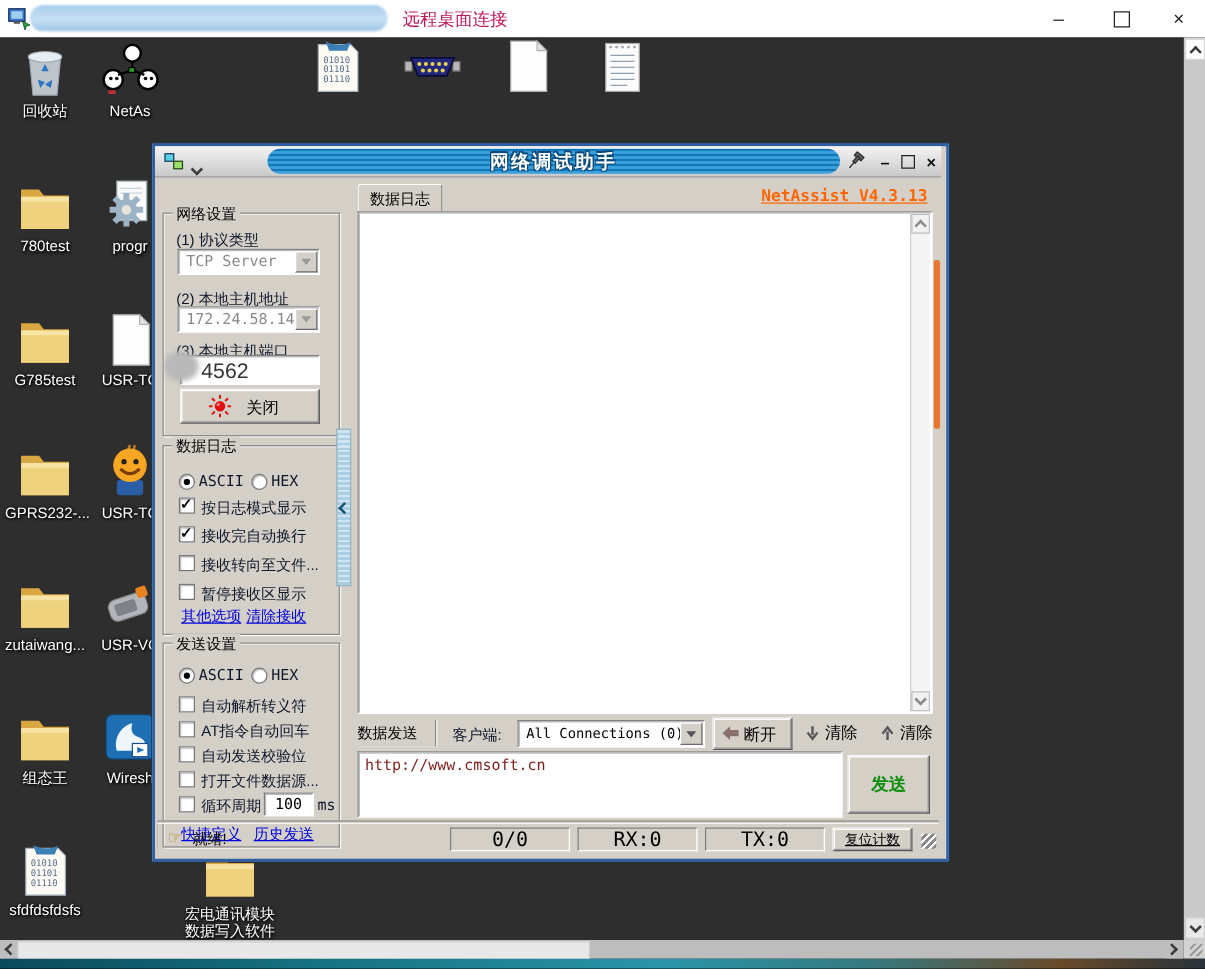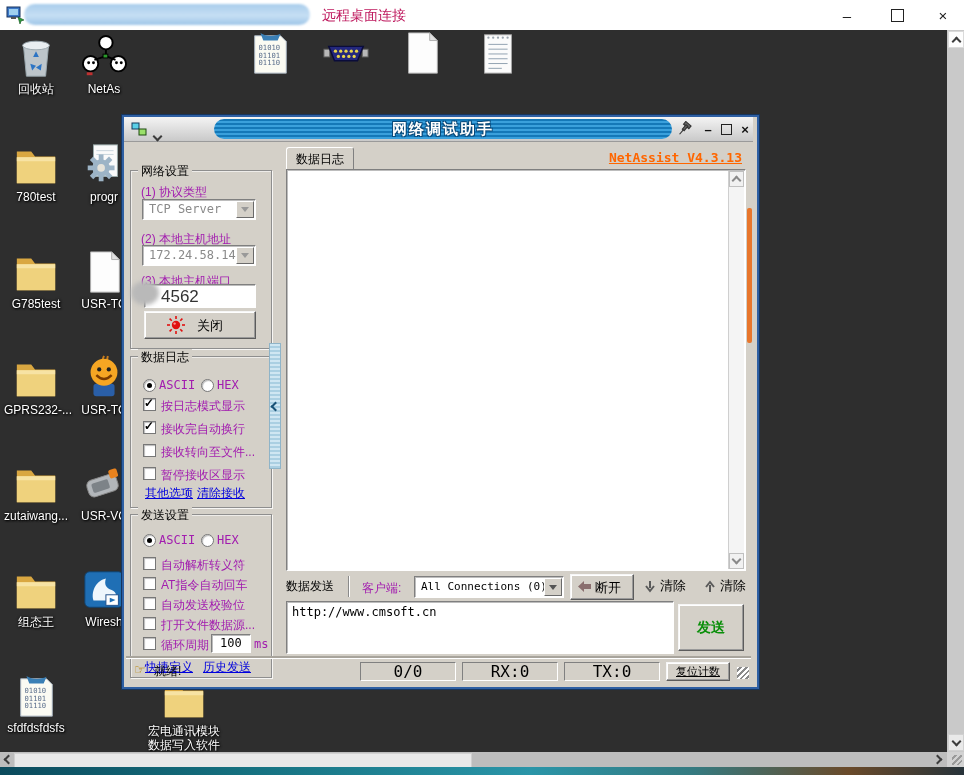--- a/index.html
+++ b/index.html
@@ -36,21 +36,21 @@
        font-size:13px;color:#111;font-weight:bold;}
   .chev{display:inline-block;width:5px;height:5px;border-left:2px solid #3c3c3c;border-bottom:2px solid #3c3c3c;}
   .chev.down{transform:rotate(-45deg);}
   .chev.up{transform:rotate(135deg);}
   .chev.left{transform:rotate(45deg);}
   .chev.right{transform:rotate(-135deg);}
 
   
   .grp{position:absolute;border:1px solid #8e8e8e;box-shadow:1px 1px 0 rgba(255,255,255,.8),inset 1px 1px 0 rgba(255,255,255,.6);margin-top:24px;}
   .gt{position:absolute;top:-8px;left:7px;background:#d4d0c8;padding:0 3px;font-size:12px;color:#000;white-space:nowrap;}
-  .lbl{position:absolute;font-size:12px;color:#a21caf;white-space:nowrap;}
+  .lbl{position:absolute;font-size:12px;color:#0f172a;white-space:nowrap;}
   .mono{font-family:"DejaVu Sans Mono","Liberation Mono",monospace;}
   .sunken{background:#fff;border:1px solid;border-color:#7f7f7f #fff #fff #7f7f7f;box-shadow:inset 1px 1px 0 #bdbdbd;}
   .raised{background:#d4d0c8;border:1px solid;border-color:#f6f6f6 #5c5c5c #5c5c5c #f6f6f6;box-shadow:inset -1px -1px 0 #9a9a9a,inset 1px 1px 0 #fff;}
   .combo{position:absolute;}
   .combo .val{position:absolute;left:6px;top:2px;font-size:12px;}
   .combo .dbtn{position:absolute;right:1px;top:1px;bottom:1px;width:16px;background:#d4d0c8;
       border:1px solid;border-color:#fff #6a6a6a #6a6a6a #fff;display:flex;align-items:center;justify-content:center;}
   .tri{width:0;height:0;border-left:4px solid transparent;border-right:4px solid transparent;border-top:5px solid #555;}
   .cb{position:absolute;width:11px;height:11px;background:#fff;border:1px solid #777;box-shadow:inset 1px 1px 1px #bbb;}
   .cb.checked::after{content:"\2713";position:absolute;left:0;top:-3px;font-size:12px;font-weight:bold;color:#000;}
@@ -452,21 +452,21 @@
       </div>
       <div class="abs" style="left:580px;top:460px;display:flex;align-items:center;gap:4px">
         <svg width="12" height="13" viewBox="0 0 12 13">
           <path d="M6 12V5" stroke="#5a5a5a" stroke-width="2" fill="none"></path>
           <path d="M2 7l4-5 4 5" fill="none" stroke="#5a5a5a" stroke-width="2"></path>
         </svg>
         <span style="font-size:13px">清除</span>
       </div>
 
       <div class="abs sunken" style="left:162px;top:484px;width:386px;height:51px">
-        <span class="abs mono" style="left:5px;top:3px;font-size:12px;color:#000000">http://www.cmsoft.cn</span>
+        <span class="abs mono" style="left:5px;top:3px;font-size:12px;color:#7f1d1d">http://www.cmsoft.cn</span>
       </div>
       <div class="raised abs" style="left:554px;top:487px;width:64px;height:45px;display:flex;align-items:center;justify-content:center">
         <span style="font-size:14px;font-weight:bold;color:#0a8f0a">发送</span>
       </div>
 
       <div class="abs" style="left:2px;top:541px;width:625px;height:22px;border-top:1px solid #fff;box-shadow:0 -2px 0 #a8a49c">
         <span class="abs" style="left:8px;top:3px;font-size:13px;color:#b8860b">☞</span>
         <span class="abs" style="left:28px;top:4px;font-size:12px">就绪!</span>
         <div class="statf mono" style="left:234px;top:3px;width:94px">0/0</div>
         <div class="statf mono" style="left:336px;top:3px;width:94px">RX:0</div>

